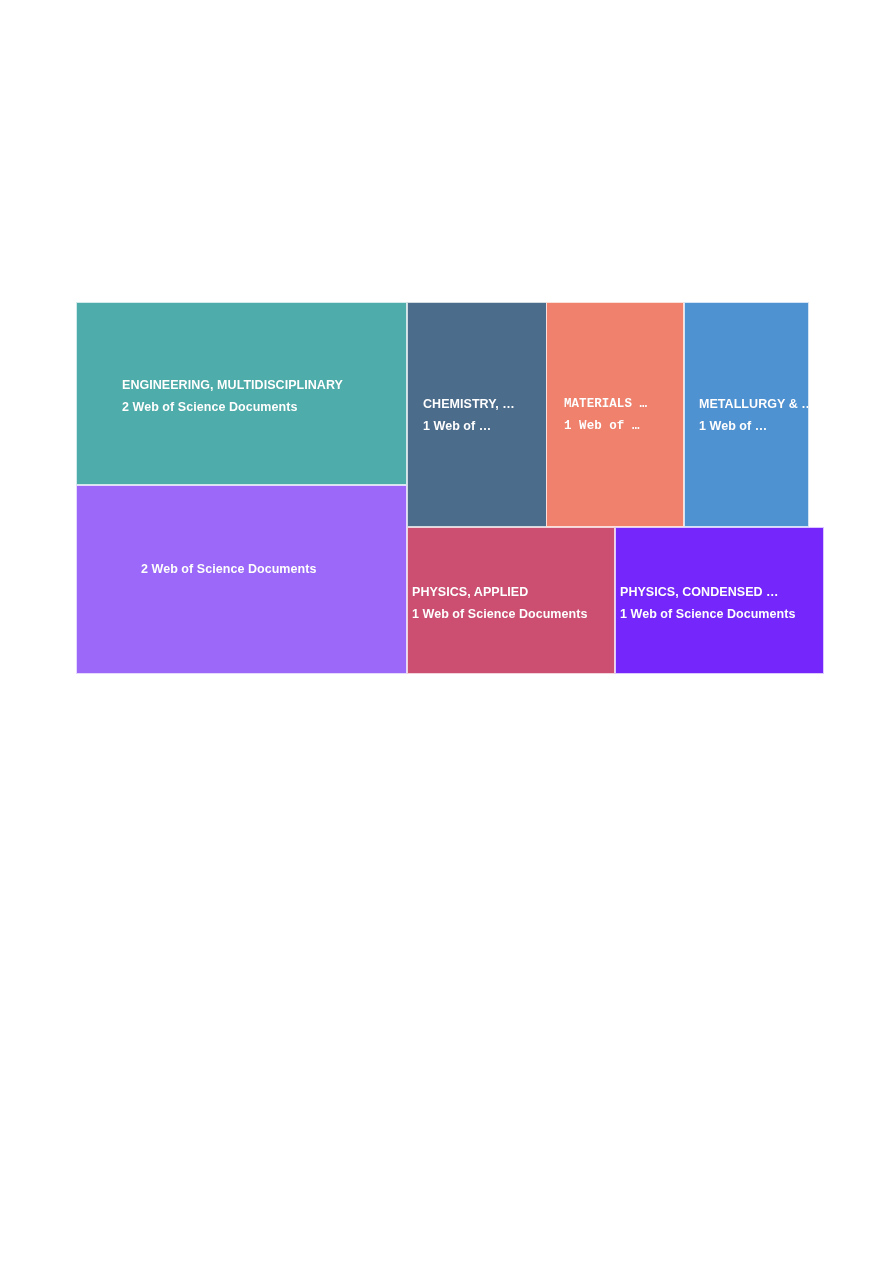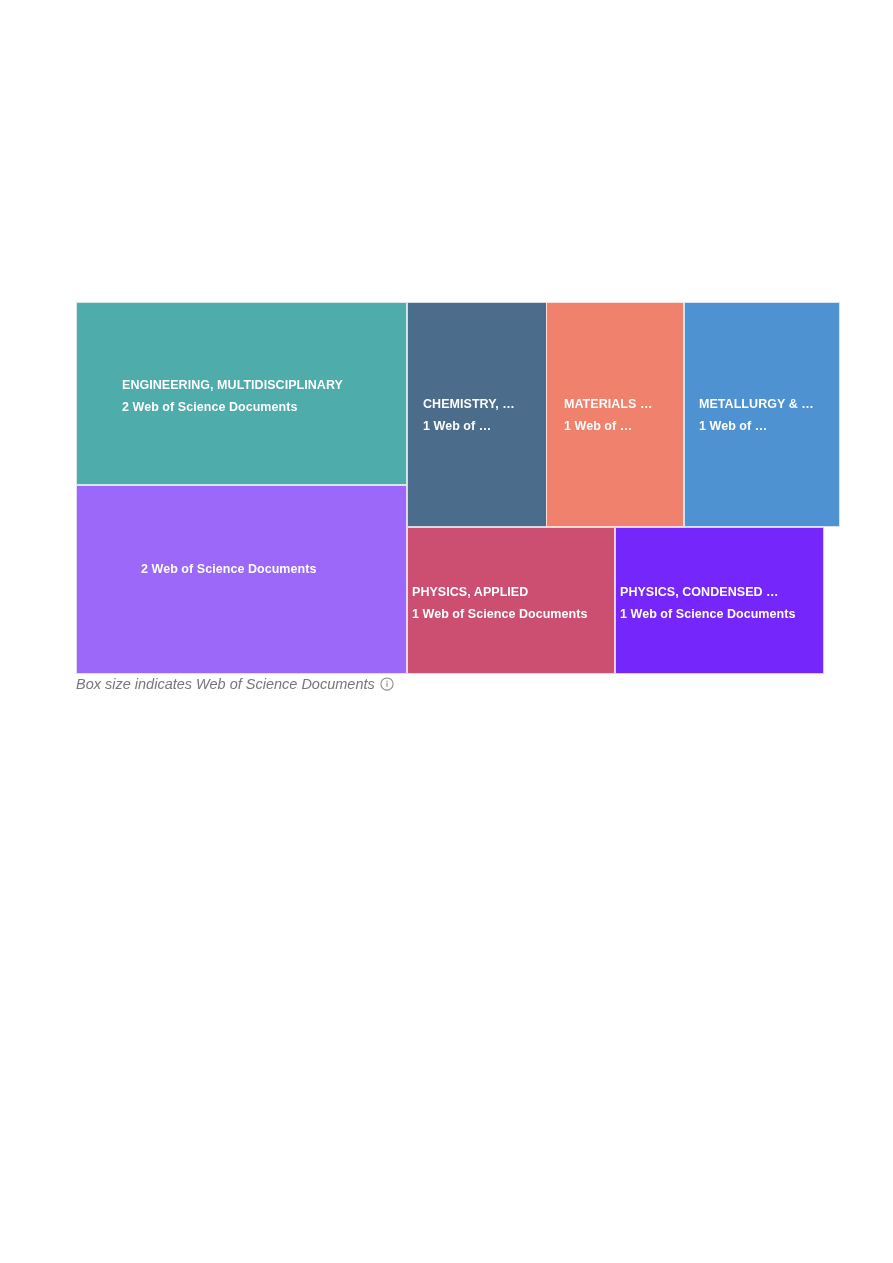--- a/index.html
+++ b/index.html
@@ -55,21 +55,21 @@
   .tile-name, .tile-value {
     display: block;
     white-space: nowrap;
   }
 
   
   #tile-engineering          { left: 0px;   top: 0px;   width: 331px; height: 183px; }
   #tile-oceanography         { left: 0px;   top: 183px; width: 331px; height: 189px; }
   #tile-chemistry            { left: 331px; top: 0px;   width: 155px; height: 225px; }
   #tile-materials            { left: 470px; top: 0px;   width: 138px; height: 225px; }
-  #tile-metallurgy           { left: 608px; top: 0px;   width: 156px; height: 225px; }
+  #tile-metallurgy           { left: 608px; top: 0px;   width: 125px; height: 225px; }
   #tile-physics-applied      { left: 331px; top: 225px; width: 208px; height: 147px; }
   #tile-physics-condensed    { left: 539px; top: 225px; width: 209px; height: 147px; }
 
   #tile-engineering .tile-labels       { top: 72px;  padding-left: 45px; }
   #tile-oceanography .tile-labels      { top: 73px;  padding-left: 64px; }
   #tile-chemistry .tile-labels         { top: 91px;  padding-left: 15px; }
   #tile-materials .tile-labels         { top: 91px;  padding-left: 17px; }
   #tile-metallurgy .tile-labels        { top: 91px;  padding-left: 14px; }
   #tile-physics-applied .tile-labels   { top: 54px;  padding-left: 4px; }
   #tile-physics-condensed .tile-labels { top: 54px;  padding-left: 4px; }
@@ -117,21 +117,21 @@
       </div>
     </div>
 
     <div class="tile" id="tile-chemistry" style="background-color: rgb(76, 108, 140);">
       <div class="tile-labels">
         <span class="tile-name">CHEMISTRY, …</span>
         <span class="tile-value">1 Web of …</span>
       </div>
     </div>
 
-    <div class="tile" id="tile-materials" style="background-color: rgb(240, 130, 109);">
+    <div class="tile" id="tile-materials" style="background-color: rgb(240, 130, 109); font-family: Liberation Mono, monospace;">
       <div class="tile-labels">
         <span class="tile-name">MATERIALS …</span>
         <span class="tile-value">1 Web of …</span>
       </div>
     </div>
 
     <div class="tile" id="tile-metallurgy" style="background-color: rgb(79, 146, 210);">
       <div class="tile-labels">
         <span class="tile-name">METALLURGY &amp; …</span>
         <span class="tile-value">1 Web of …</span>
@@ -147,24 +147,14 @@
 
     <div class="tile" id="tile-physics-condensed" style="background-color: rgb(117, 38, 251);">
       <div class="tile-labels">
         <span class="tile-name">PHYSICS, CONDENSED …</span>
         <span class="tile-value">1 Web of Science Documents</span>
       </div>
     </div>
 
   </div>
 
-  <div id="treemap-caption">
-    <span class="caption-text">Box size indicates Web of Science Documents</span>
-    <span class="info-icon">
-      <svg width="14" height="14" viewBox="0 0 14 14" aria-hidden="true">
-        <circle cx="7" cy="7" r="6.1" fill="none" stroke="#8a8a90" stroke-width="1.05"></circle>
-        <rect x="6.45" y="5.6" width="1.1" height="4.2" fill="#8a8a90"></rect>
-        <rect x="6.45" y="3.5" width="1.1" height="1.35" fill="#8a8a90"></rect>
-      </svg>
-    </span>
-  </div>
 
 </div>
 
 </body></html>

